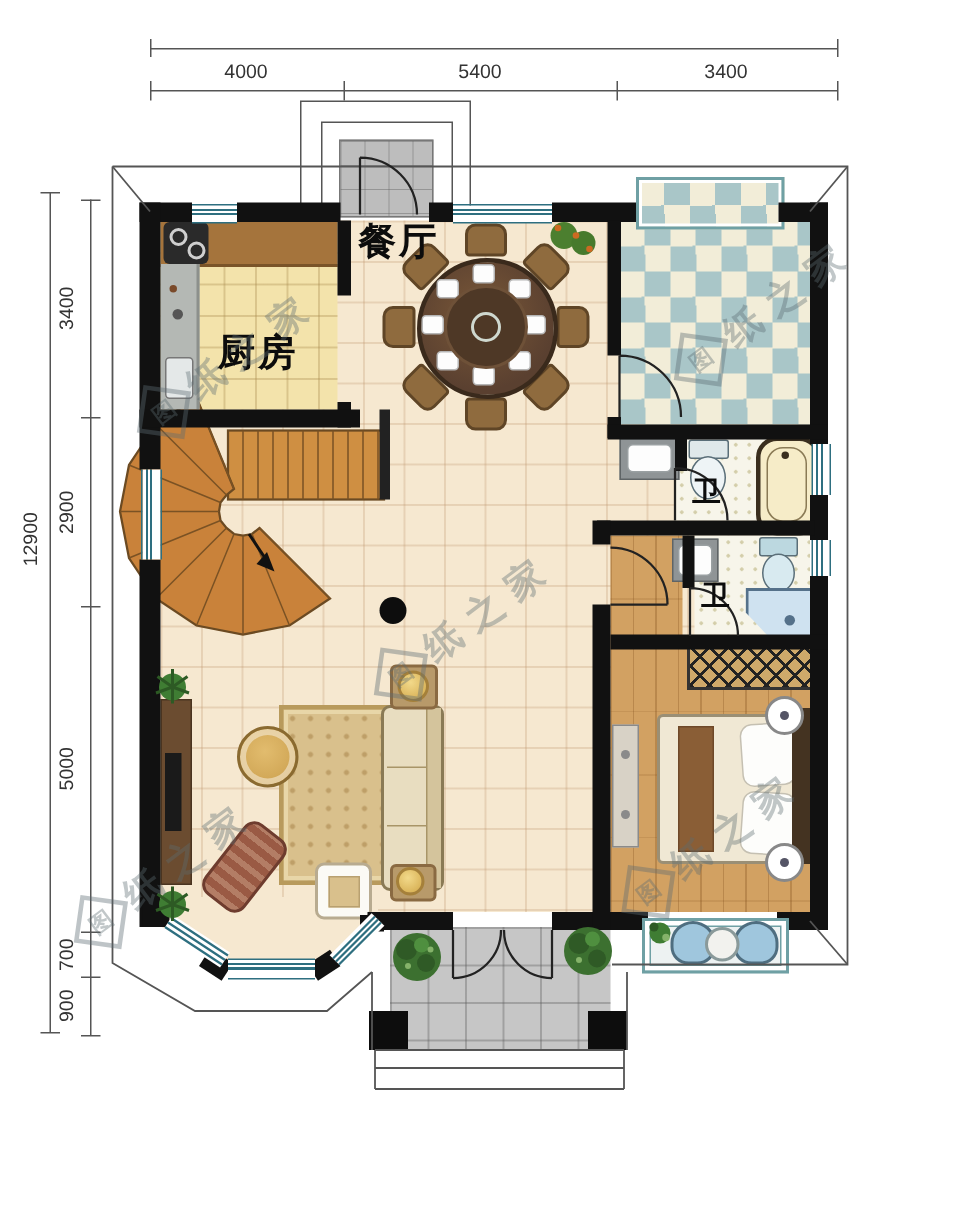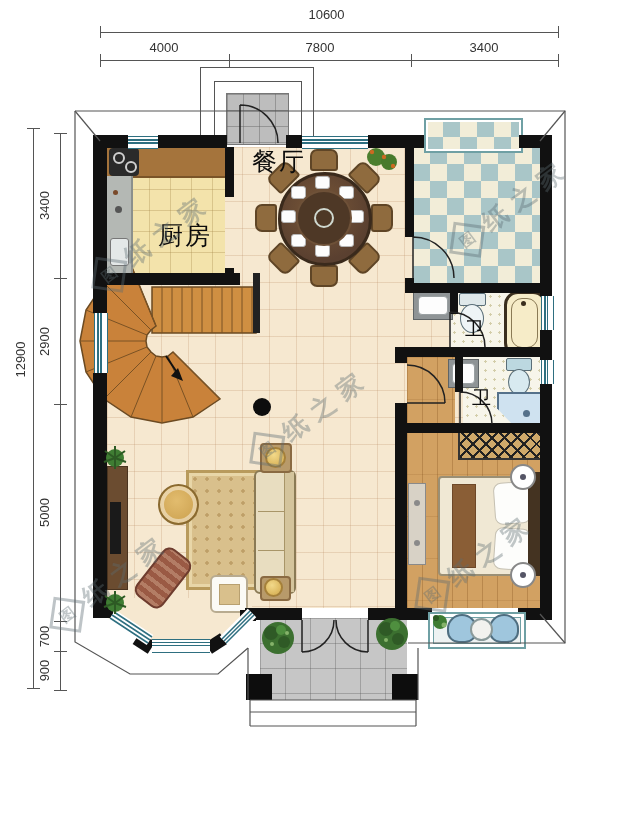--- a/index.html
+++ b/index.html
@@ -14,21 +14,21 @@
   .win.h{background:repeating-linear-gradient(180deg,#fff 0 2px,#2e6f80 2px 3.5px,#fff 3.5px 5px,#2e6f80 5px 6.5px,#fff 6.5px 11px);}
   .win.v{background:repeating-linear-gradient(90deg,#fff 0 2px,#2e6f80 2px 3.5px,#fff 3.5px 5px,#2e6f80 5px 6.5px,#fff 6.5px 11px);border:none;border-left:1px solid #2e6f80;border-right:1px solid #2e6f80;}
   
   .f-hall{background:#f6e8d0;background-image:linear-gradient(rgba(190,150,110,.28) 1px,transparent 1px),linear-gradient(90deg,rgba(190,150,110,.28) 1px,transparent 1px);background-size:27px 27px;}
   .f-kitchen{background:#f3e3ab;background-image:linear-gradient(rgba(170,140,80,.35) 1px,transparent 1px),linear-gradient(90deg,rgba(170,140,80,.35) 1px,transparent 1px);background-size:21px 21px;}
   .f-check{background:#f2edd8;background-image:conic-gradient(#a9c6c8 0 25%,#f2edd8 0 50%,#a9c6c8 0 75%,#f2edd8 0 100%);background-size:34px 34px;}
   .f-bath{background:#f7f5ea;background-image:radial-gradient(circle,#d3cda9 1px,transparent 1.2px);background-size:9px 9px;}
   .f-wood{background:#d2a162;background-image:repeating-linear-gradient(90deg,rgba(120,70,20,.28) 0 1px,transparent 1px 15px),repeating-linear-gradient(180deg,rgba(120,70,20,.14) 0 1px,transparent 1px 42px);}
   .f-porch{background:#c6c6c6;background-image:linear-gradient(rgba(90,90,90,.35) 1px,transparent 1px),linear-gradient(90deg,rgba(90,90,90,.35) 1px,transparent 1px);background-size:25px 25px;}
   
-  .lbl{color:#0c0c0c;font-weight:normal;text-align:right;line-height:1.1;}
+  .lbl{color:#0c0c0c;font-weight:bold;text-align:center;line-height:1.1;}
   .room-lbl{font-size:25px;letter-spacing:2px;}
   .room-lbl.small{font-size:19px;}
   .title{font-size:52px;font-weight:900;letter-spacing:4px;color:#0a0a0a;text-align:center;width:100%;}
   
   .dim{color:#333;font-size:13px;text-align:center;}
   .dline{background:#555;}
   .vlab{transform:rotate(-90deg);transform-origin:center center;}
   
   .wm{display:flex;align-items:center;gap:7px;transform:rotate(-37deg);color:rgba(92,108,114,.38);font-weight:bold;pointer-events:none;}
   .wm-logo{width:26px;height:26px;border:3px solid rgba(92,108,114,.40);transform:rotate(45deg);display:flex;align-items:center;justify-content:center;flex:0 0 auto;}
@@ -309,26 +309,25 @@
         <circle cx="436" cy="618" r="3" fill="#2d5a24"></circle>
         <circle cx="444" cy="625" r="2.5" fill="#85b36a"></circle>
     </g>
   </svg>
 
   <div class="abs lbl room-lbl" style="left:226px;top:148px;width:80px;">餐厅</div>
   <div class="abs lbl room-lbl" style="left:132px;top:184px;width:80px;margin-top:38px;">厨房</div>
   <div class="abs lbl room-lbl small" style="left:458px;top:319px;width:28px;">卫</div>
   <div class="abs lbl room-lbl small" style="left:463px;top:388px;width:30px;">卫</div>
 
-  <div class="abs dim" style="left:95px;top:7px;width:463px;">10600</div>
   <div class="abs dline" style="left:100px;top:32px;width:458px;height:1px;"></div>
   <div class="abs dline" style="left:100px;top:26px;width:1px;height:12px;"></div>
   <div class="abs dline" style="left:558px;top:26px;width:1px;height:12px;"></div>
   <div class="abs dim" style="left:114px;top:40px;width:100px;">4000</div>
-  <div class="abs dim" style="left:270px;top:40px;width:100px;">7800</div>
+  <div class="abs dim" style="left:270px;top:40px;width:100px;">5400</div>
   <div class="abs dim" style="left:434px;top:40px;width:100px;">3400</div>
   <div class="abs dline" style="left:100px;top:60px;width:458px;height:1px;"></div>
   <div class="abs dline" style="left:100px;top:54px;width:1px;height:13px;"></div>
   <div class="abs dline" style="left:229px;top:54px;width:1px;height:13px;"></div>
   <div class="abs dline" style="left:411px;top:54px;width:1px;height:13px;"></div>
   <div class="abs dline" style="left:558px;top:54px;width:1px;height:13px;"></div>
 
   <div class="abs dim vlab" style="left:-6px;top:352px;width:52px;">12900</div>
   <div class="abs dline" style="left:33px;top:128px;width:1px;height:560px;"></div>
   <div class="abs dline" style="left:27px;top:128px;width:13px;height:1px;"></div>

